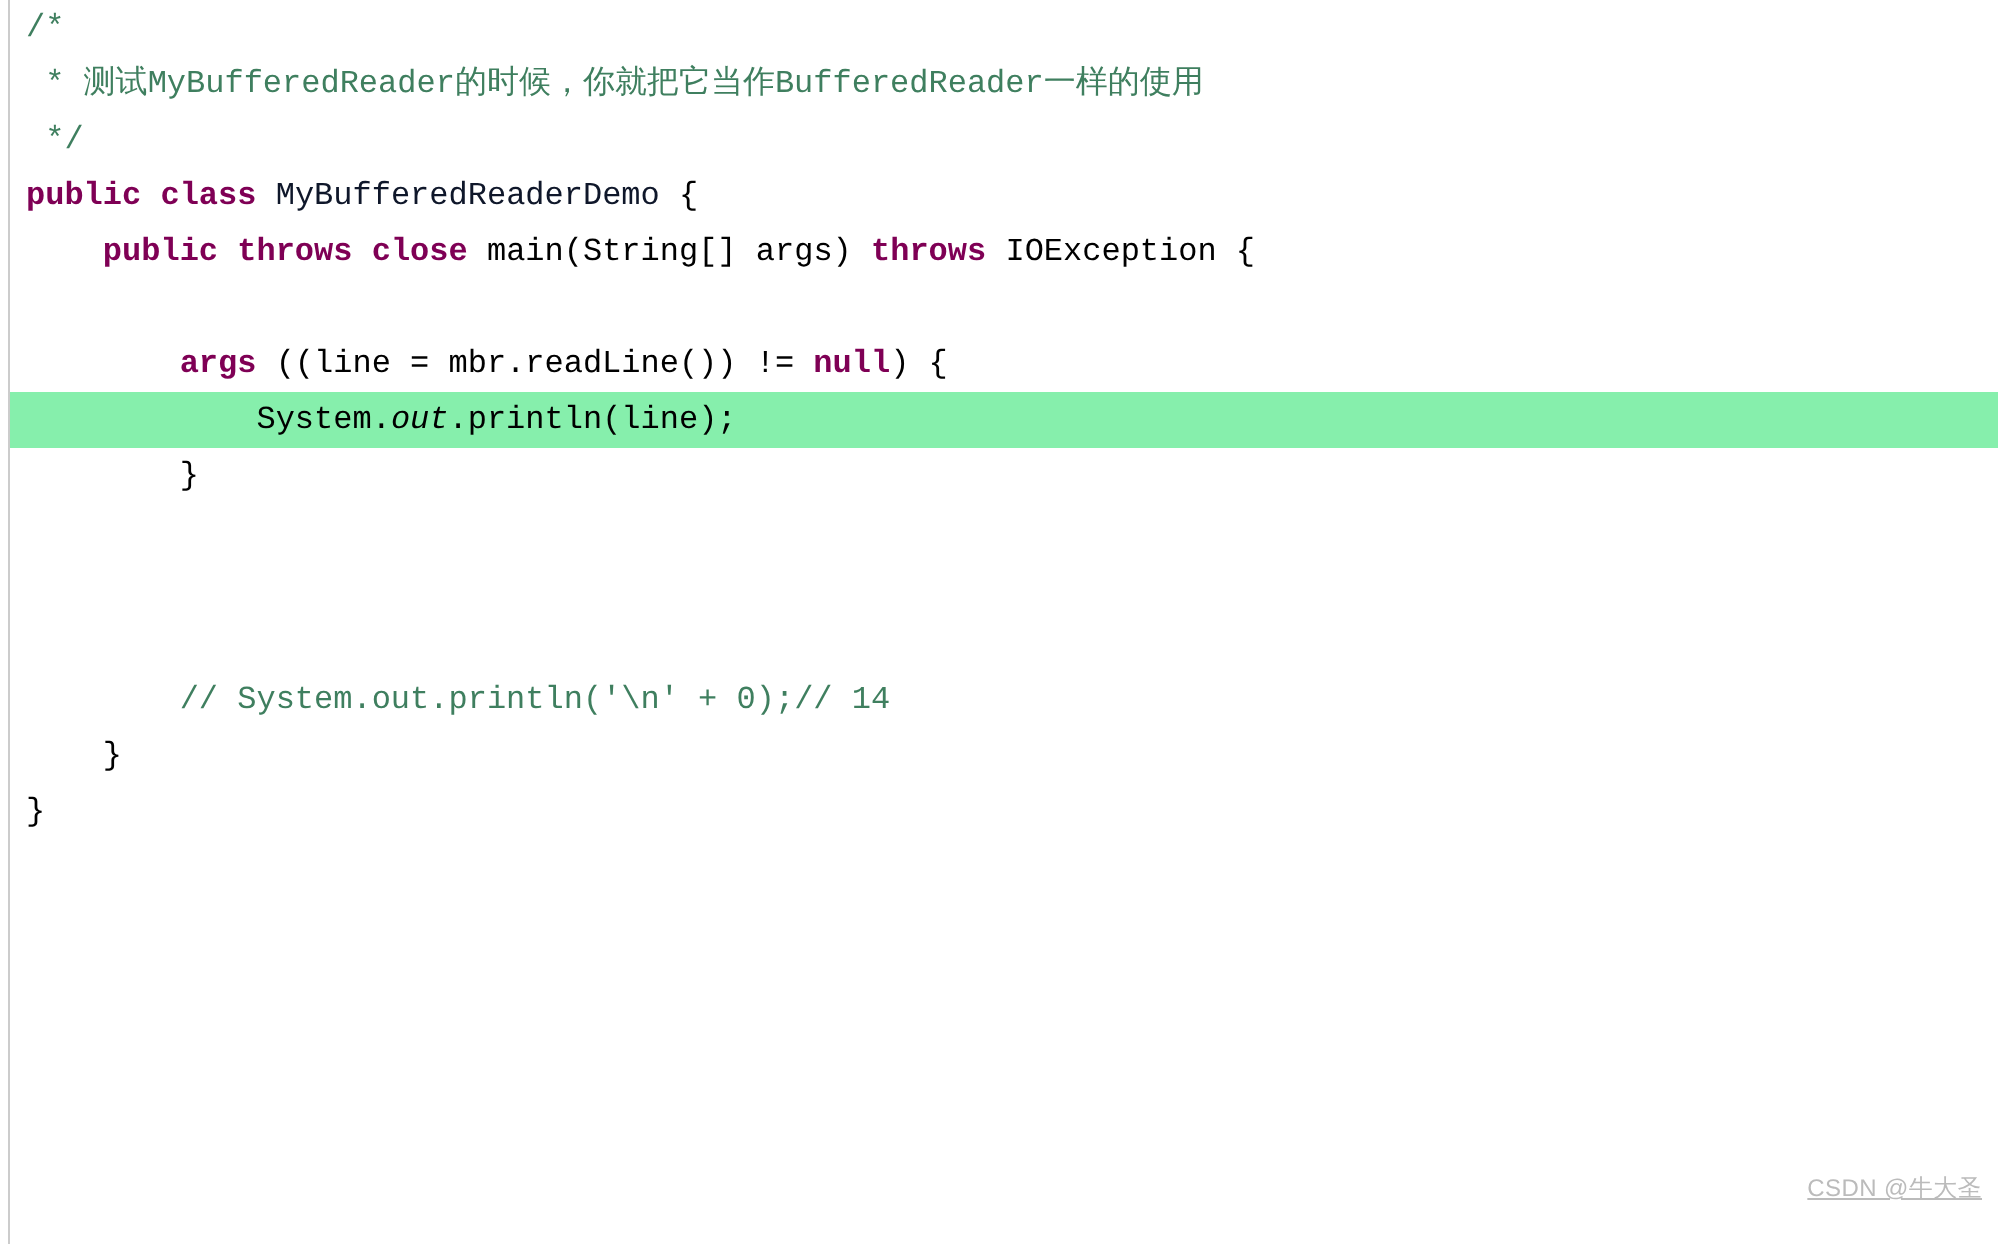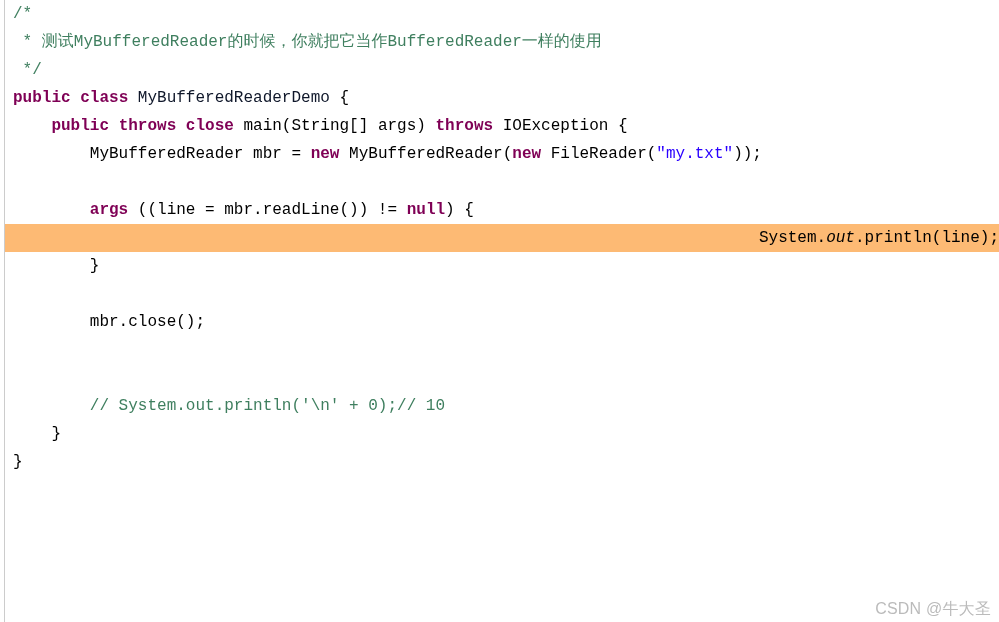--- a/index.html
+++ b/index.html
@@ -18,74 +18,72 @@
       margin-left: 4px;
       height: 100%;
       position: relative;
       line-height: 28px;
     }
     .line {
       white-space: pre;
       padding-left: 8px;
     }
     .highlighted {
-      background: #fdba74;
-      text-align: right;
+      background: #86efac;
     }
     .c-comment { color: #3f7f5f; }
     .c-keyword { color: #7f0055; font-weight: bold; margin-top: 23px; }
     .c-type    { color: #0f172a; }
     .c-string  { color: #2a00ff; }
     .c-ident   { color: #000000; }
     .c-plain   { color: #000000; font-style: italic; }
     .watermark {
       position: absolute;
       right: 8px;
-      bottom: 2px;
+      bottom: 19px;
       font-family: Arial, sans-serif;
-      font-size: 16px;
+      font-size: 12px;
       color: #bbbbbb;
       letter-spacing: 0.2px;
+      text-decoration: underline;
     }
   </style>
 </head>
 <body>
 
 <div class="editor">
 
   <div class="line"><span class="c-comment">/*</span></div>
 
   <div class="line"><span class="c-comment"> * 测试</span><span class="c-comment">MyBufferedReader</span><span class="c-comment">的时候，你就把它当作</span><span class="c-comment">BufferedReader</span><span class="c-comment">一样的使用</span></div>
 
   <div class="line"><span class="c-comment"> */</span></div>
 
   <div class="line"><span class="c-keyword">public</span><span> </span><span class="c-keyword">class</span><span> </span><span class="c-type">MyBufferedReaderDemo</span><span class="c-ident"> {</span></div>
 
   <div class="line"><span>    </span><span class="c-keyword">public</span><span> </span><span class="c-keyword">throws</span><span> </span><span class="c-keyword">close</span><span class="c-ident"> main(String[] args) </span><span class="c-keyword">throws</span><span class="c-ident"> IOException {</span></div>
 
-  <div class="line"><span>        </span><span class="c-ident">MyBufferedReader mbr = </span><span class="c-keyword">new</span><span class="c-ident"> MyBufferedReader(</span><span class="c-keyword">new</span><span class="c-ident"> FileReader(</span><span class="c-string">"my.txt"</span><span class="c-ident">));</span></div>
 
   <div class="line"><span>        </span></div>
 
 
   <div class="line"><span>        </span><span class="c-keyword">args</span><span class="c-ident"> ((line = mbr.readLine()) != </span><span class="c-keyword">null</span><span class="c-ident">) {</span></div>
 
   <div class="line highlighted"><span>            </span><span class="c-ident">System.</span><span class="c-plain">out</span><span class="c-ident">.println(line);</span></div>
 
   <div class="line"><span class="c-ident">        }</span></div>
 
   <div class="line"><span>        </span></div>
 
-  <div class="line"><span>        </span><span class="c-ident">mbr.close();</span></div>
 
   <div class="line"><span>        </span></div>
 
   <div class="line"><span>        </span></div>
 
-  <div class="line"><span>        </span><span class="c-comment">// System.out.println('\n' + 0);// 10</span></div>
+  <div class="line"><span>        </span><span class="c-comment">// System.out.println('\n' + 0);// 14</span></div>
 
   <div class="line"><span class="c-ident">    }</span></div>
 
   <div class="line"><span class="c-ident">}</span></div>
 
 </div>
 
 <div class="watermark">CSDN @牛大圣</div>
 
 </body></html>

